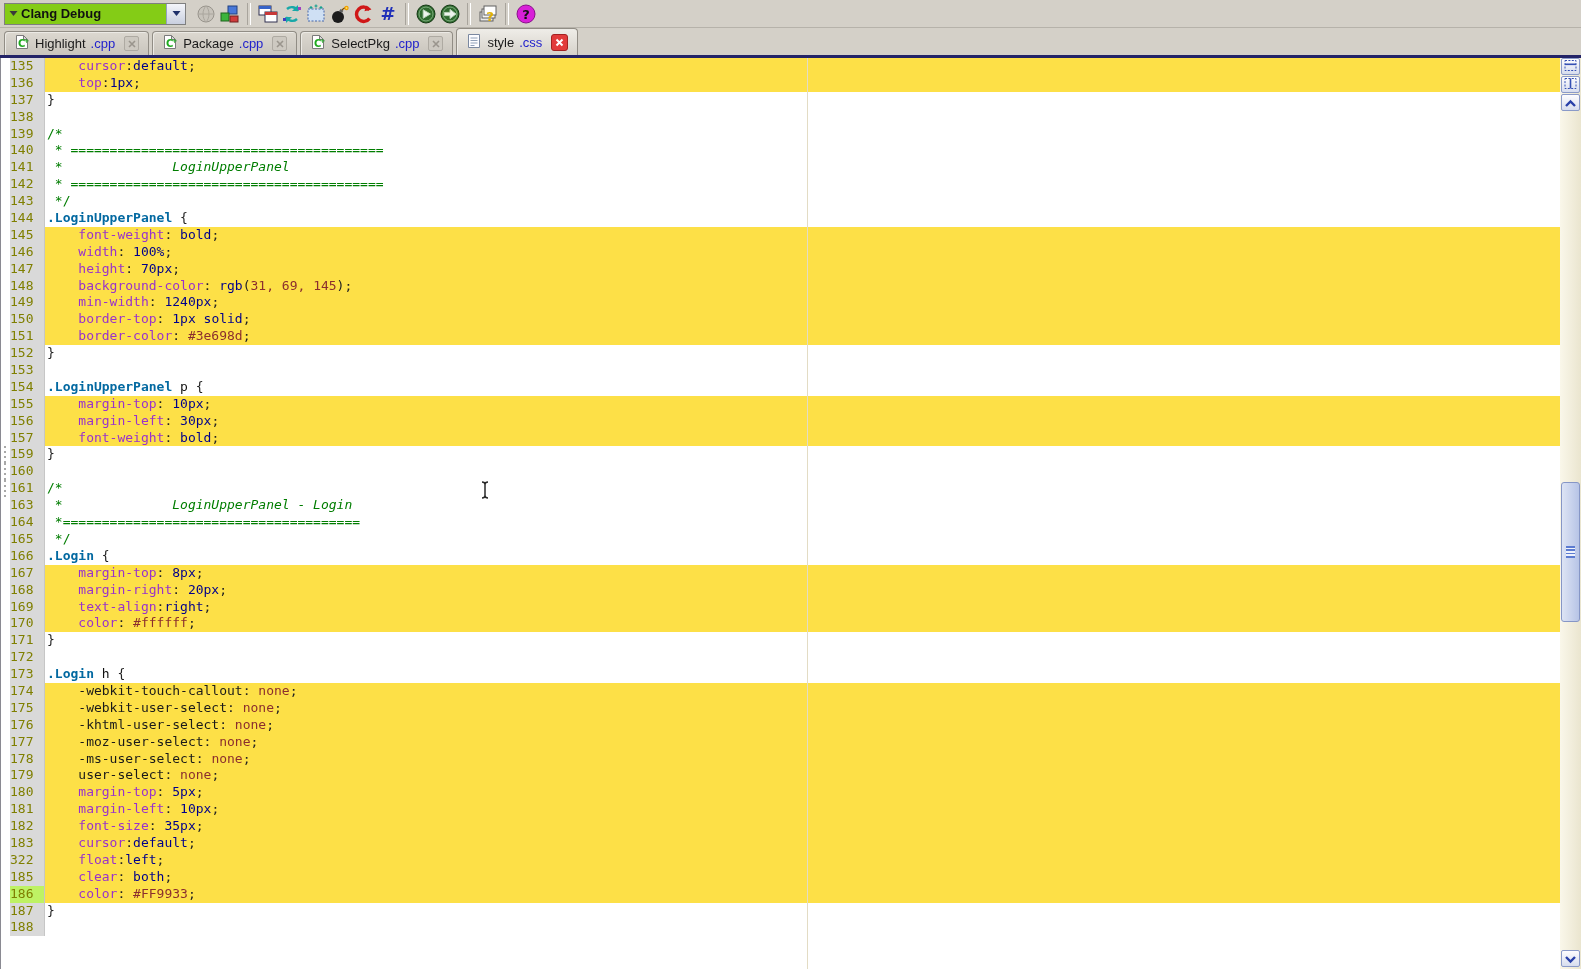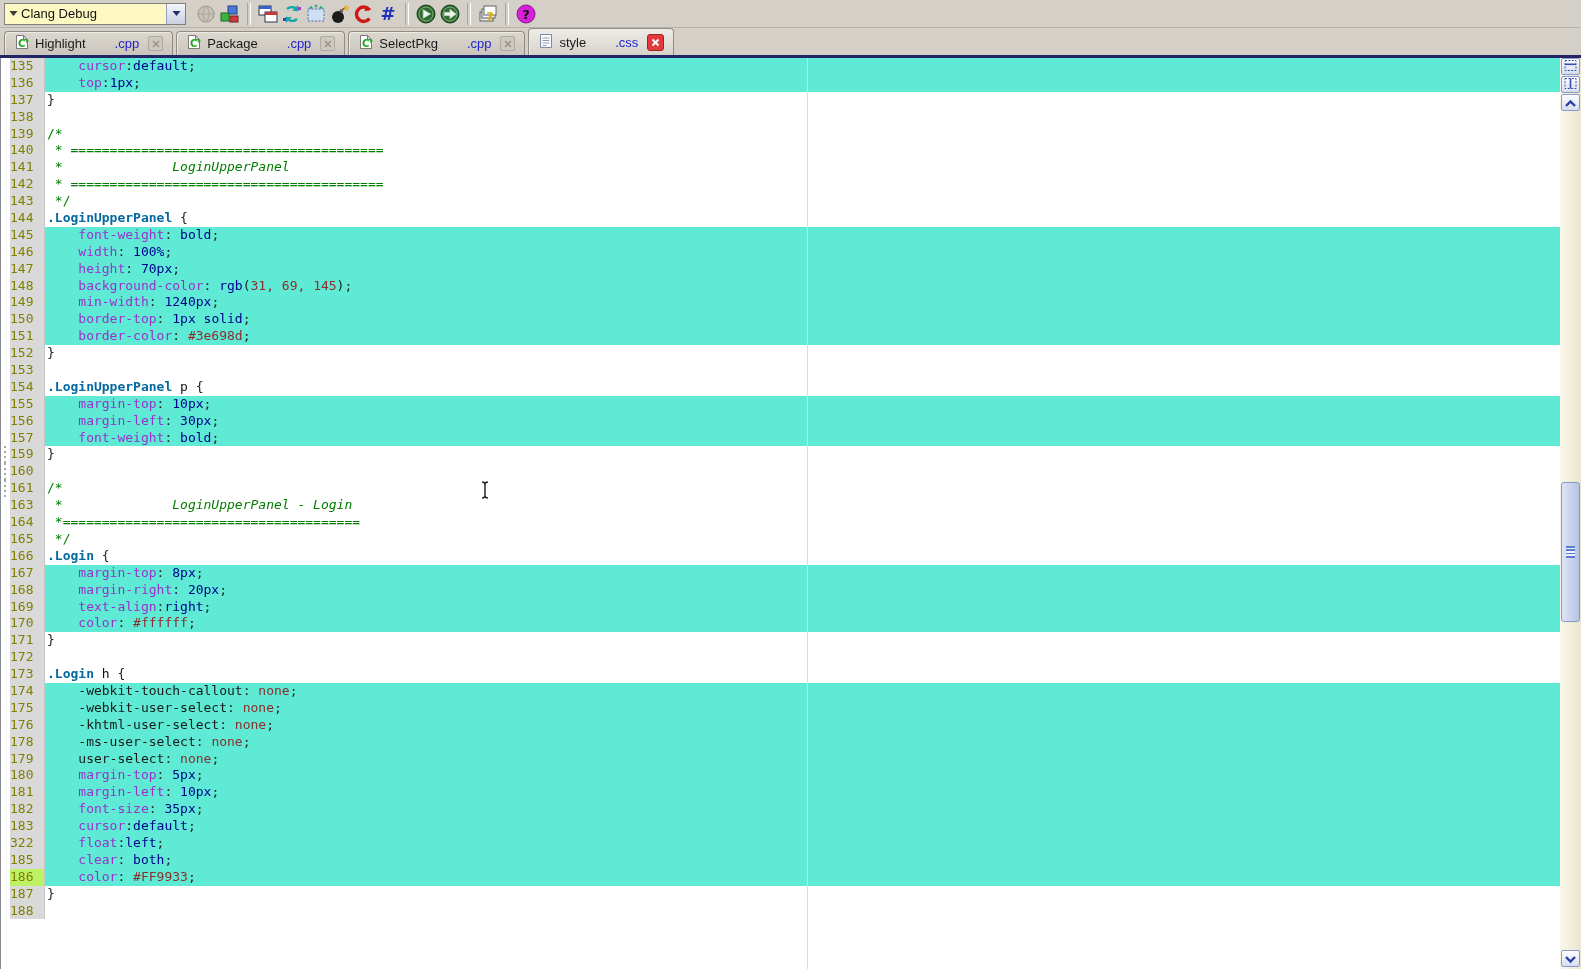--- a/index.html
+++ b/index.html
@@ -10,22 +10,22 @@
   }
   .app{position:absolute;inset:0;}
 
   
   .toolbar{
     position:absolute;left:0;top:0;right:0;height:28px;
     background:#d4d0c8;border-bottom:1px solid #b6b2aa;
     display:flex;align-items:center;box-sizing:border-box;padding-left:4px;
   }
   .combo{
-    width:182px;height:22px;background:#fef9c3;
-    border:1px solid #7f7f7f;display:flex;align-items:center;box-sizing:border-box;
+    width:182px;height:22px;background:#84cc16;
+    border:1px solid #7f7f7f;display:flex;align-items:center;box-sizing:border-box;font-weight:bold;
   }
   .combo-arrow-left{width:16px;display:flex;justify-content:center;align-items:center;}
   .combo-text{flex:1;font-size:13px;color:#111;white-space:nowrap;overflow:hidden;}
   .combo-btn{
     width:18px;height:20px;display:flex;justify-content:center;align-items:center;
     background:linear-gradient(#f4f5fa,#c9cfdf);border-left:1px solid #93a0c0;
   }
   .tb-icons{display:flex;align-items:center;height:28px;margin-left:8px;}
   .tbicon{width:24px;height:24px;display:flex;align-items:center;justify-content:center;}
   .tb-sep{width:2px;height:22px;margin:0 5px;border-left:1px solid #a8a49c;border-right:1px solid #ffffff;}
@@ -39,21 +39,21 @@
     display:flex;align-items:center;gap:5px;
     height:23px;padding:0 9px;margin-right:3px;
     background:linear-gradient(#dcd8d0,#c9c5bd);
     border:1px solid #918d85;border-bottom:none;border-radius:4px 4px 0 0;
     box-shadow:inset 1px 1px 0 #eceae5;font-size:13px;white-space:nowrap;
   }
   .tab.active{
     height:26px;background:linear-gradient(#efede8,#d6d2ca);
   }
   .tab-name{color:#1a1a1a;}
-  .tab-ext{color:#2222cc;margin-left:24px;}
+  .tab-ext{color:#2222cc;}
   .tab-close{
     width:13px;height:13px;margin-left:4px;border-radius:2px;
     background:#cdc9c1;border:1px solid #aeaaa2;
     display:flex;align-items:center;justify-content:center;
   }
   .tab-close.red{
     width:15px;height:15px;background:#e23b3b;border:1px solid #a42121;border-radius:3px;
   }
   .navyline{position:absolute;left:0;top:55px;right:0;height:3px;background:#232367;}
 
@@ -67,21 +67,21 @@
   .edge.dots{
     background-image:repeating-linear-gradient(180deg,#a8a8a8 0 2px,#ffffff 2px 5px);
     background-size:2px 100%;background-repeat:no-repeat;background-position:3px 0;
   }
   .gutter{
     width:35px;flex:0 0 35px;background:#d9d9d9;color:#7f7f00;
     text-align:right;padding-right:22px;box-sizing:border-box;border-right:1px solid #c6c6c6;
   }
   .gutter.caret{background:#bef264;}
   .code{flex:1;padding-left:2px;white-space:pre;color:#222;}
-  .row.hl .code{background:#5eead4;}
+  .row.hl .code{background:#fde047;}
   .tk-p{color:#9932cc;}
   .tk-u{color:#1a1a1a;}
   .tk-v{color:#00008b;}
   .tk-m{color:#8b2e2e;}
   .tk-x{color:#222222;}
   .tk-s{color:#0369a1;font-weight:bold;}
   .tk-t{color:#111111;}
   .tk-c{color:#007d00;}
   .tk-i{color:#007d00;font-style:italic;margin-top:40px;}
   .margin-line{position:absolute;left:806px;top:0;bottom:0;width:1px;background:#e3dcc4;pointer-events:none;}
@@ -479,20 +479,25 @@
           <span class="gutter">175</span>
           <span class="code"><span class="tk-x">    </span><span class="tk-u">-webkit-user-select</span><span class="tk-x">:</span><span class="tk-x"> </span><span class="tk-m">none</span><span class="tk-x">;</span></span>
         </div>
         <div class="row hl">
           <span class="edge"></span>
           <span class="gutter">176</span>
           <span class="code"><span class="tk-x">    </span><span class="tk-u">-khtml-user-select</span><span class="tk-x">:</span><span class="tk-x"> </span><span class="tk-m">none</span><span class="tk-x">;</span></span>
         </div>
         <div class="row hl">
           <span class="edge"></span>
+          <span class="gutter">177</span>
+          <span class="code"><span class="tk-x">    </span><span class="tk-u">-moz-user-select</span><span class="tk-x">:</span><span class="tk-x"> </span><span class="tk-m">none</span><span class="tk-x">;</span></span>
+        </div>
+        <div class="row hl">
+          <span class="edge"></span>
           <span class="gutter">178</span>
           <span class="code"><span class="tk-x">    </span><span class="tk-u">-ms-user-select</span><span class="tk-x">:</span><span class="tk-x"> </span><span class="tk-m">none</span><span class="tk-x">;</span></span>
         </div>
         <div class="row hl">
           <span class="edge"></span>
           <span class="gutter">179</span>
           <span class="code"><span class="tk-x">    </span><span class="tk-u">user-select</span><span class="tk-x">:</span><span class="tk-x"> </span><span class="tk-m">none</span><span class="tk-x">;</span></span>
         </div>
         <div class="row hl">
           <span class="edge"></span>

